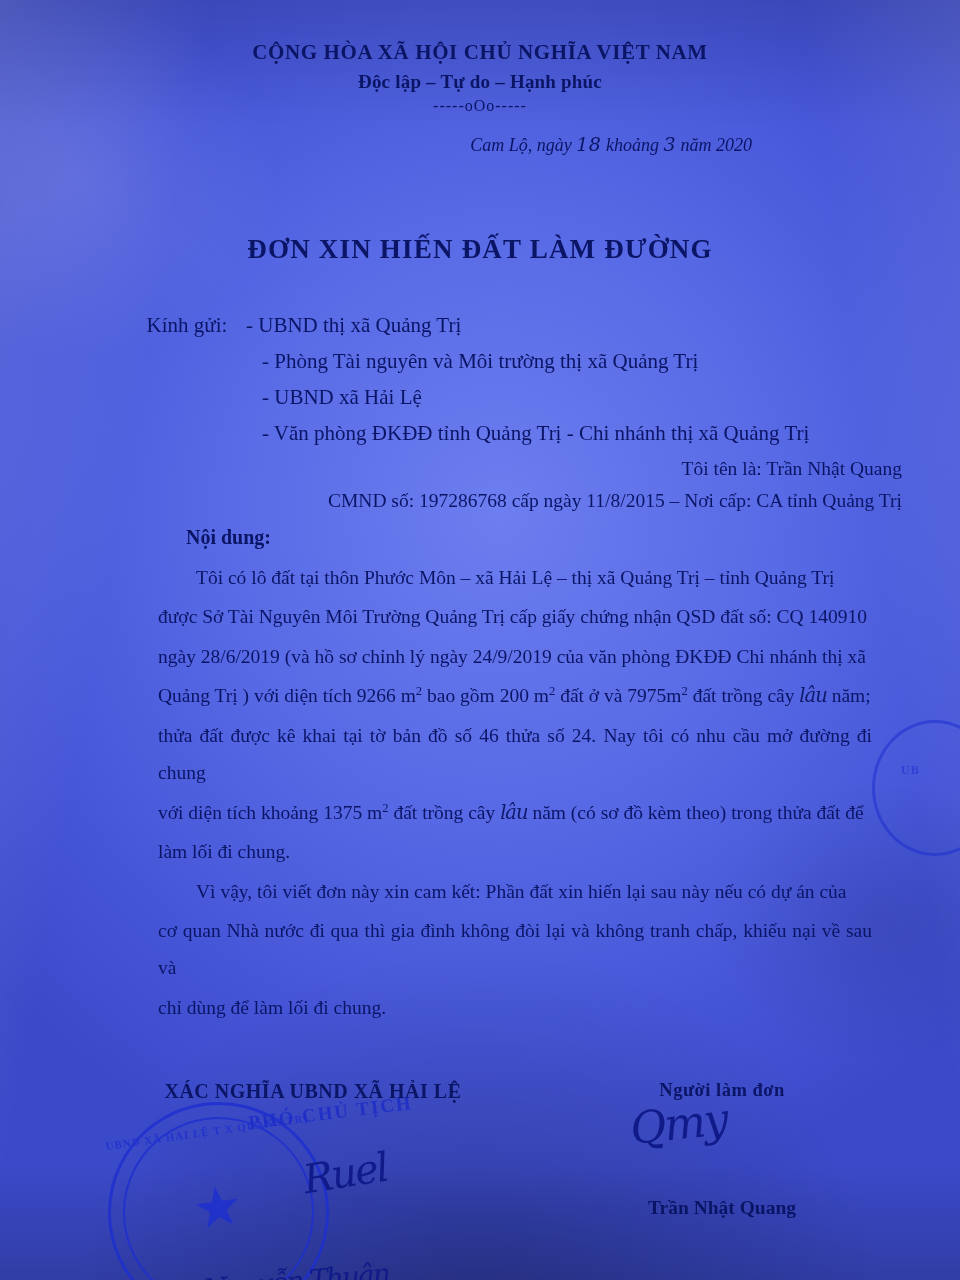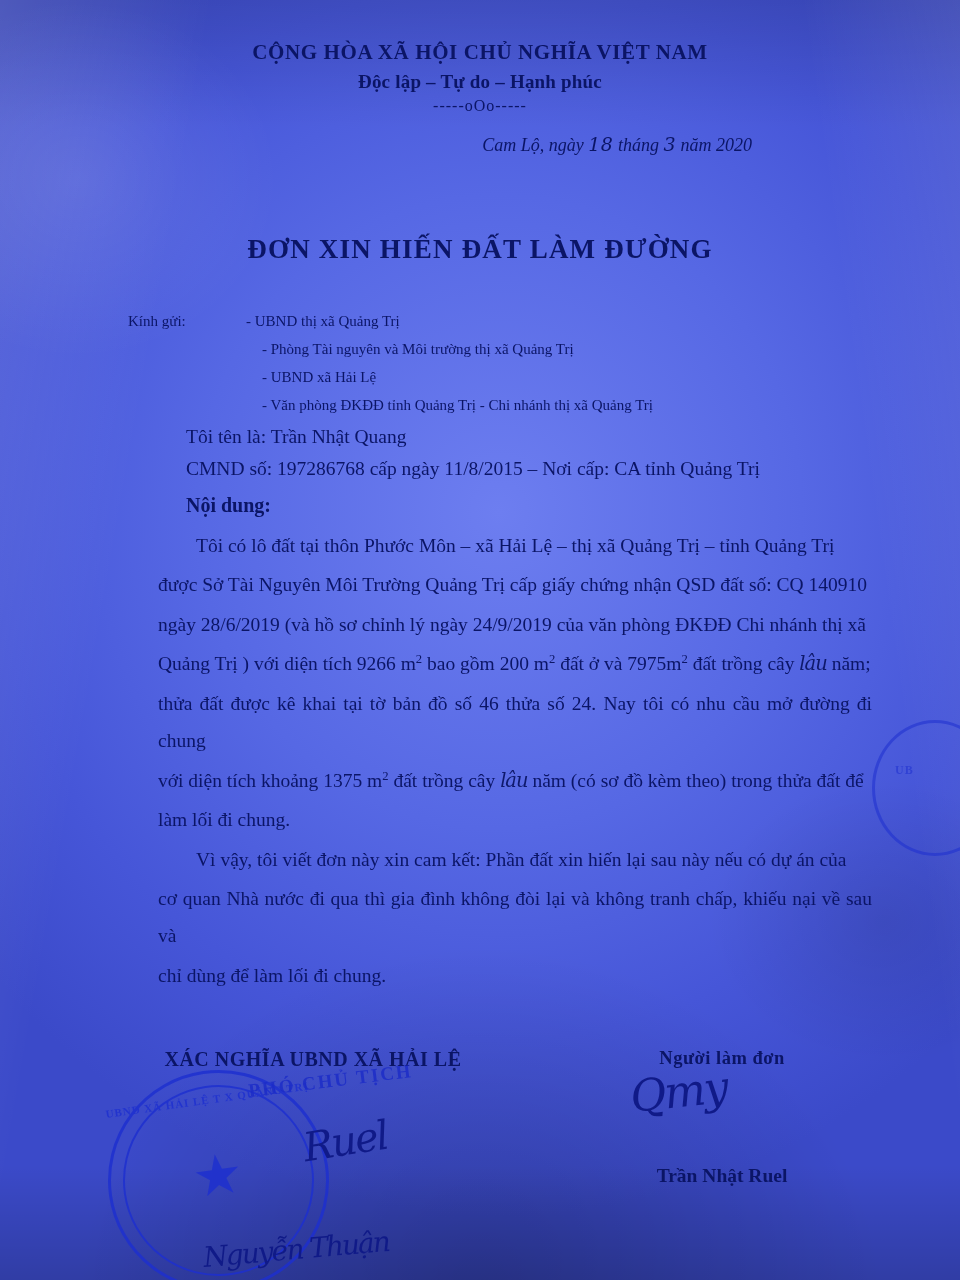--- a/index.html
+++ b/index.html
@@ -95,21 +95,22 @@
     font-weight: bold;
     font-size: 27px;
     letter-spacing: 1.2px;
     margin-top: 78px;
   }
 
   
   .recipients {
     margin-top: 48px;
     padding-left: 70px;
-    font-size: 15px;
+    font-size: 21px;
+    text-align: center;
   }
   .recipients-row {
     display: flex;
     margin-bottom: 11px;
   }
   .recipients-label {
     width: 118px;
     flex: none;
   }
   .recipient-list {
@@ -120,20 +121,21 @@
   }
 
   
   .declarant {
     margin-top: 12px;
     padding-left: 128px;
     font-size: 19.5px;
   }
   .declarant div {
     margin-bottom: 10px;
+    text-align: right;
   }
 
   .section-head {
     padding-left: 128px;
     font-weight: bold;
     font-size: 20px;
     margin-top: 14px;
   }
 
   
@@ -275,21 +277,21 @@
     top: 720px;
     width: 120px;
     height: 130px;
     border: 3px solid #1d2fd0;
     border-radius: 50%;
     opacity: 0.55;
     z-index: 4;
   }
   .edge-stamp span {
     position: absolute;
-    left: 20px;
+    left: 26px;
     top: 40px;
     font-size: 12px;
     font-weight: bold;
     color: #1d2fd0;
     letter-spacing: 1px;
   }
 </style>
 </head>
 <body>
 
@@ -303,21 +305,21 @@
 
     <div class="national-header">
       <div class="nation-line">CỘNG HÒA XÃ HỘI CHỦ NGHĨA VIỆT NAM</div>
       <div class="motto-line">Độc lập – Tự do – Hạnh phúc</div>
       <div class="rule-line">-----oOo-----</div>
     </div>
 
     <div class="place-date">
       <span>Cam Lộ, ngày</span>
       <span class="handwrite">18</span>
-      <span>tháng</span>
+      <span>khoảng</span>
       <span class="handwrite">3</span>
       <span>năm</span>
       <span>2020</span>
     </div>
 
     <div class="doc-title">ĐƠN XIN HIẾN ĐẤT LÀM ĐƯỜNG</div>
 
     <div class="recipients">
       <div class="recipients-row">
         <div class="recipients-label">Kính gửi:</div>
@@ -384,19 +386,19 @@
 
         <div class="seal-overprint">PHÓ CHỦ TỊCH</div>
 
         <div class="sig-scribble sig-left-1">Ruel</div>
         <div class="sig-scribble sig-left-2">Nguyễn Thuận</div>
       </div>
 
       <div class="sign-right">
         <div class="sign-head light">Người làm đơn</div>
         <div class="sig-scribble sig-right-1">Qmy</div>
-        <div class="sign-name">Trần Nhật Ruel</div>
+        <div class="sign-name">Trần Nhật Quang</div>
       </div>
 
     </div>
 
   </div>
 </div>
 
 </body></html>

